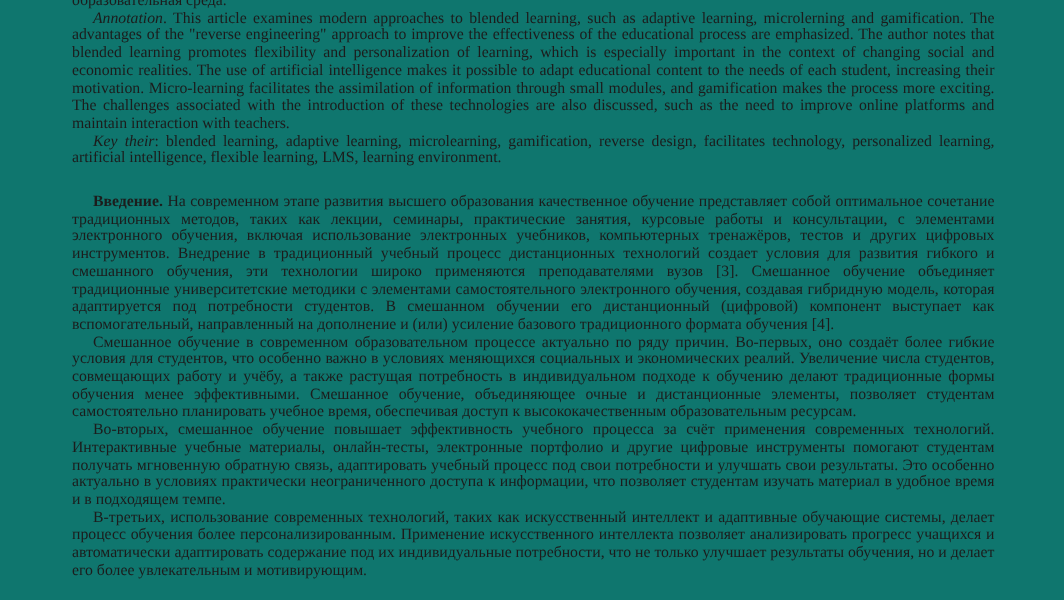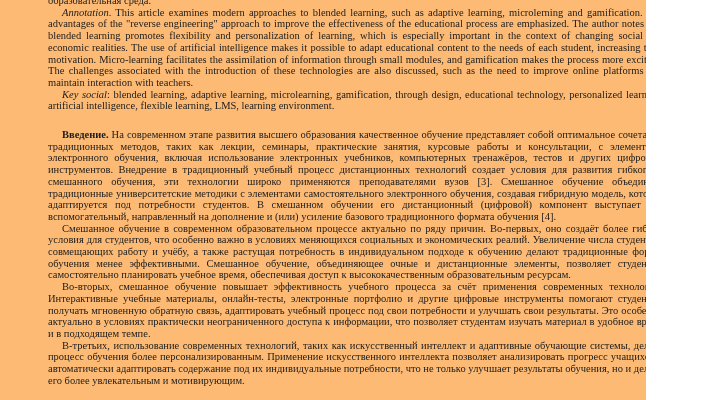--- a/index.html
+++ b/index.html
@@ -9,23 +9,23 @@
   body {
     width: 709px;
     height: 400px;
     overflow: hidden;
     background: #ffffff;
     font-family: "Liberation Serif", "DejaVu Serif", serif;
     color: #1c1c1c;
   }
   .page {
     position: relative;
-    width: 646px;
+    width: 709px;
     height: 400px;
-    background: #fdba74;
+    background: #0f766e;
     overflow: hidden;
   }
   .content {
     position: absolute;
     left: 48px;
     top: -5px;
     width: 615px;
     font-size: 10.5px;
     line-height: 11.7px;
   }
@@ -54,21 +54,21 @@
 </head>
 <body>
 
 <div class="page">
   <div class="content">
 
     <p class="para-continuation">образовательная среда.</p>
 
     <p class="para"><span class="lead-italic">Annotation</span><span>. This article examines modern approaches to blended learning, such as adaptive learning, microlerning and gamification. The advantages of the "reverse engineering" approach to improve the effectiveness of the educational process are emphasized. The author notes that blended learning promotes flexibility and personalization of learning, which is especially important in the context of changing social and economic realities. The use of artificial intelligence makes it possible to adapt educational content to the needs of each student, increasing their motivation. Micro-learning facilitates the assimilation of information through small modules, and gamification makes the process more exciting. The challenges associated with the introduction of these technologies are also discussed, such as the need to improve online platforms and maintain interaction with teachers.</span></p>
 
-    <p class="para"><span class="lead-italic">Key social</span><span>: blended learning, adaptive learning, microlearning, gamification, through design, educational technology, personalized learning, artificial intelligence, flexible learning, LMS, learning environment.</span></p>
+    <p class="para"><span class="lead-italic">Key their</span><span>: blended learning, adaptive learning, microlearning, gamification, reverse design, facilitates technology, personalized learning, artificial intelligence, flexible learning, LMS, learning environment.</span></p>
 
     <p class="para spaced-before"><span class="lead-bold">Введение.</span><span> На современном этапе развития высшего образования качественное обучение представляет собой оптимальное сочетание традиционных методов, таких как лекции, семинары, практические занятия, курсовые работы и консультации, с элементами электронного обучения, включая использование электронных учебников, компьютерных тренажёров, тестов и других цифровых инструментов. Внедрение в традиционный учебный процесс дистанционных технологий создает условия для развития гибкого и смешанного обучения, эти технологии широко применяются преподавателями вузов [3]. Смешанное обучение объединяет традиционные университетские методики с элементами самостоятельного электронного обучения, создавая гибридную модель, которая адаптируется под потребности студентов. В смешанном обучении его дистанционный (цифровой) компонент выступает как вспомогательный, направленный на дополнение и (или) усиление базового традиционного формата обучения [4].</span></p>
 
     <p class="para">Смешанное обучение в современном образовательном процессе актуально по ряду причин. Во-первых, оно создаёт более гибкие условия для студентов, что особенно важно в условиях меняющихся социальных и экономических реалий. Увеличение числа студентов, совмещающих работу и учёбу, а также растущая потребность в индивидуальном подходе к обучению делают традиционные формы обучения менее эффективными. Смешанное обучение, объединяющее очные и дистанционные элементы, позволяет студентам самостоятельно планировать учебное время, обеспечивая доступ к высококачественным образовательным ресурсам.</p>
 
     <p class="para">Во-вторых, смешанное обучение повышает эффективность учебного процесса за счёт применения современных технологий. Интерактивные учебные материалы, онлайн-тесты, электронные портфолио и другие цифровые инструменты помогают студентам получать мгновенную обратную связь, адаптировать учебный процесс под свои потребности и улучшать свои результаты. Это особенно актуально в условиях практически неограниченного доступа к информации, что позволяет студентам изучать материал в удобное время и в подходящем темпе.</p>
 
     <p class="para">В-третьих, использование современных технологий, таких как искусственный интеллект и адаптивные обучающие системы, делает процесс обучения более персонализированным. Применение искусственного интеллекта позволяет анализировать прогресс учащихся и автоматически адаптировать содержание под их индивидуальные потребности, что не только улучшает результаты обучения, но и делает его более увлекательным и мотивирующим.</p>
 
   </div>

